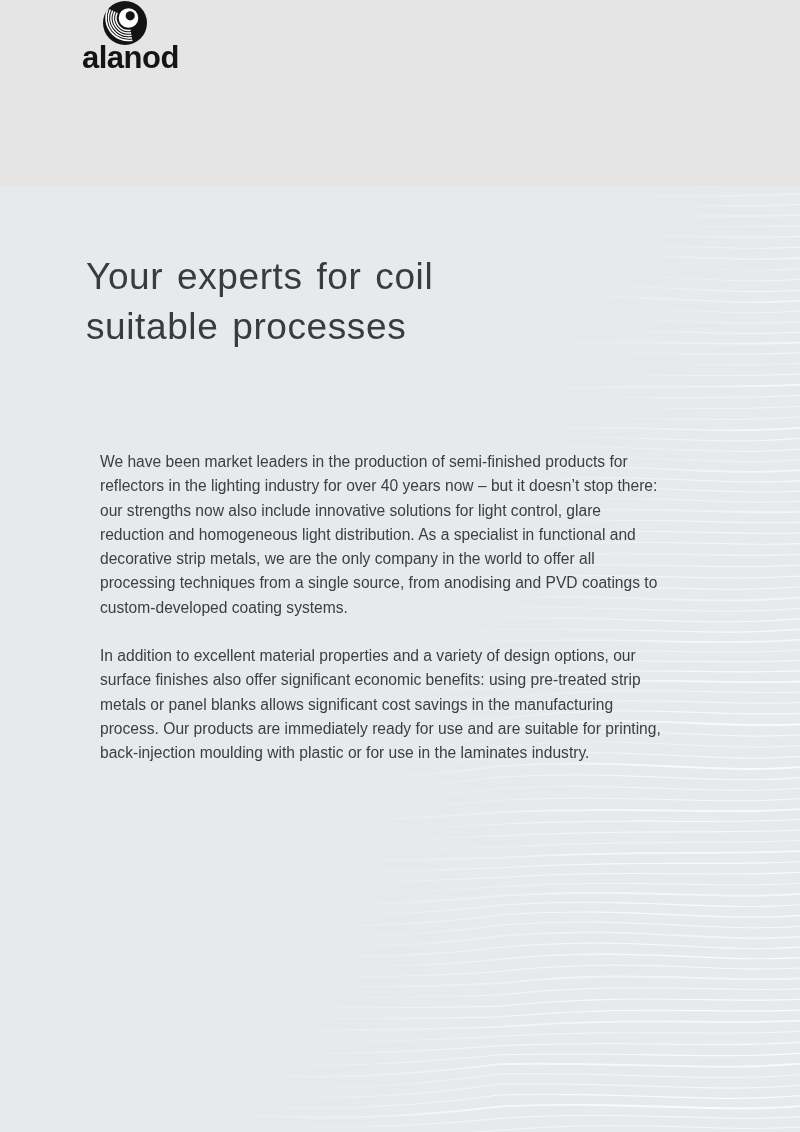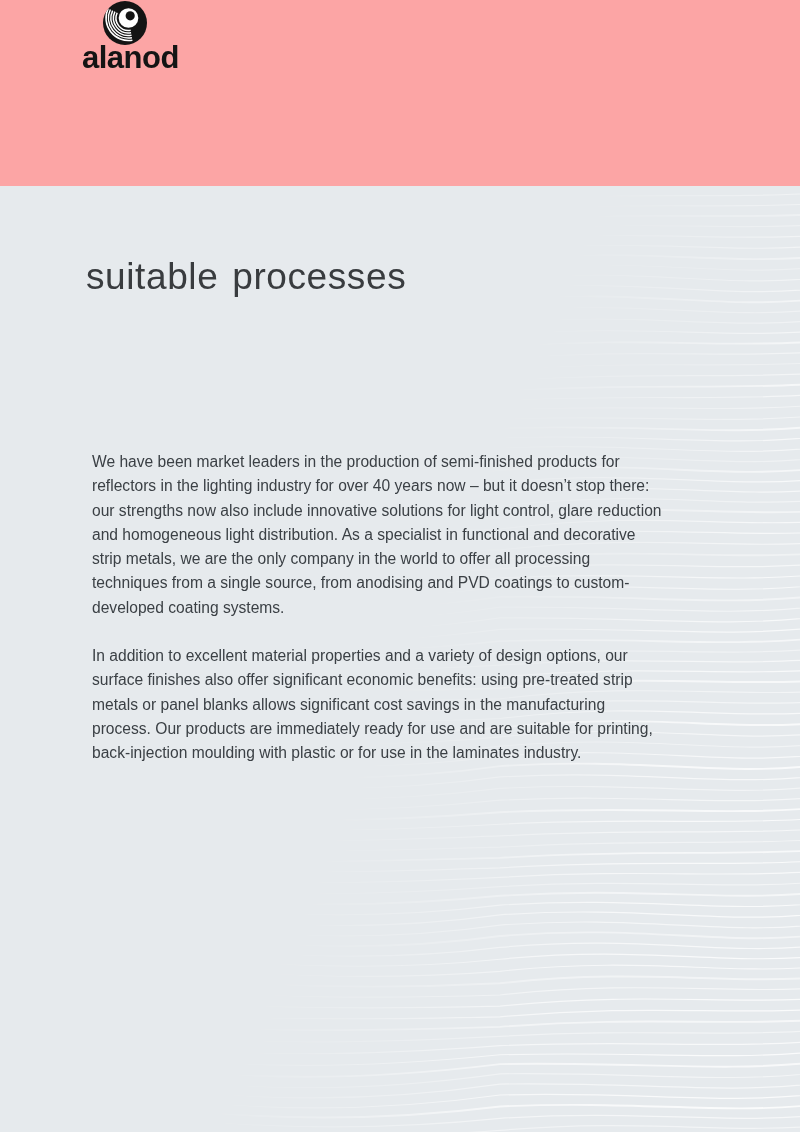--- a/index.html
+++ b/index.html
@@ -1,20 +1,20 @@
 <!DOCTYPE html>
 <html><head>
 <meta charset="utf-8">
 <style>
   html, body { margin: 0; padding: 0; background: #ffffff; }
   .page {
     position: relative;
     width: 800px;
     height: 1132px;
-    background: #fca5a5;
+    background: #e5e5e5;
     overflow: hidden;
     font-family: "Liberation Sans", sans-serif;
   }
 
   
   .logo {
     position: absolute;
     top: 1px;
     left: 82px;
     width: 120px;
@@ -70,21 +70,21 @@
   
   .copy {
     position: absolute;
     left: 88px;
     top: 450px;
     width: 578px;
     color: #3b4045;
     font-size: 15.6px;
     line-height: 24.3px;
   }
-  .copy p { margin: 0 0 24px 4px; }
+  .copy p { margin: 0 0 24px 12px; }
 </style>
 </head>
 <body>
 
 <div class="page">
 
   <div class="panel">
     <svg class="waves" id="wave-svg" viewBox="0 0 800 946" preserveAspectRatio="none" aria-hidden="true">
       <defs>
         <linearGradient id="waveFade" gradientUnits="userSpaceOnUse" x1="150" y1="300" x2="850" y2="590">
@@ -214,20 +214,21 @@
           <path d="M 28.54 34.23 A 17.5 17.5 0 0 1 9.64 9.60"></path>
           <path d="M 28.97 36.70 A 20 20 0 0 1 7.37 8.55"></path>
           <path d="M 29.41 39.16 A 22.5 22.5 0 0 1 5.11 7.49"></path>
         </g>
       </g>
     </svg>
     <div class="logo-word">alanod</div>
   </div>
 
   <h1 class="title">
+    <span>Your experts for coil</span>
     <span>suitable processes</span>
   </h1>
 
   <div class="copy">
     <p>We have been market leaders in the production of semi-finished products for reflectors in the lighting industry for over 40 years now – but it doesn’t stop there: our strengths now also include innovative solutions for light control, glare reduction and homogeneous light distribution. As a specialist in functional and decorative strip metals, we are the only company in the world to offer all processing techniques from a single source, from anodising and PVD coatings to custom-developed coating systems.</p>
     <p>In addition to excellent material properties and a variety of design options, our surface finishes also offer significant economic benefits: using pre-treated strip metals or panel blanks allows significant cost savings in the manufacturing process. Our products are immediately ready for use and are suitable for printing, back-injection moulding with plastic or for use in the laminates industry.</p>
   </div>
 
 </div>
 

